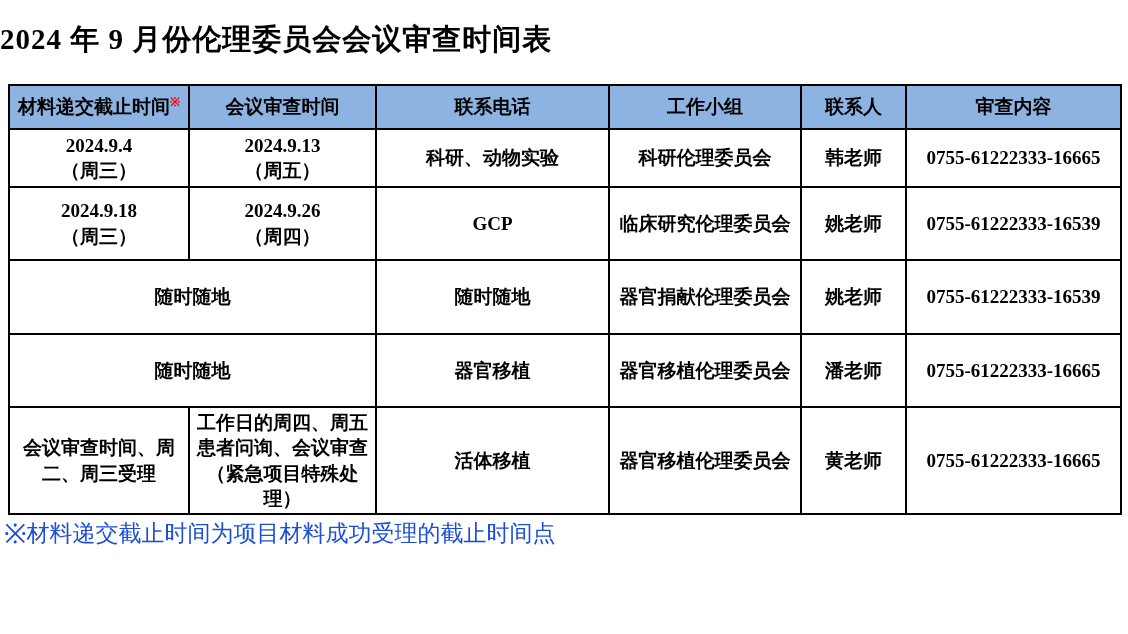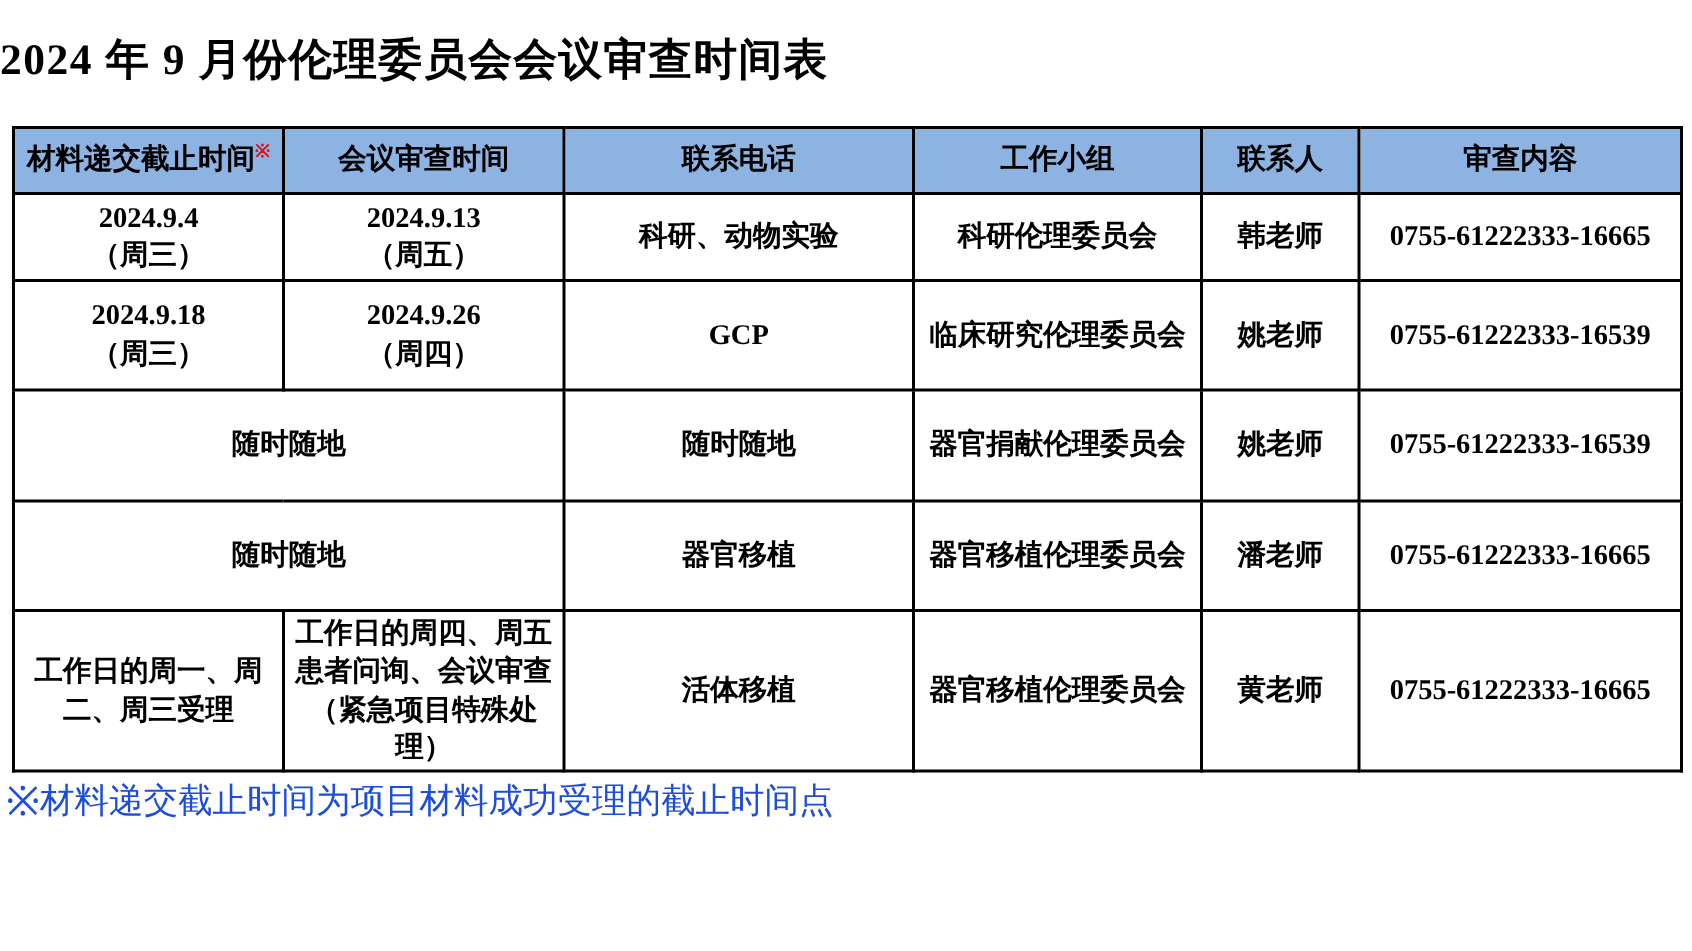--- a/index.html
+++ b/index.html
@@ -121,21 +121,21 @@
       <td>0755-61222333-16539</td>
     </tr>
     <tr class="r5">
       <td colspan="2">随时随地</td>
       <td>器官移植</td>
       <td>器官移植伦理委员会</td>
       <td>潘老师</td>
       <td>0755-61222333-16665</td>
     </tr>
     <tr class="r6">
-      <td>工作日的周一、周
+      <td>会议审查时间、周
 二、周三受理</td>
       <td>工作日的周四、周五
 患者问询、会议审查
 （紧急项目特殊处
 理）</td>
       <td>活体移植</td>
       <td>器官移植伦理委员会</td>
       <td>黄老师</td>
       <td>0755-61222333-16665</td>
     </tr>

